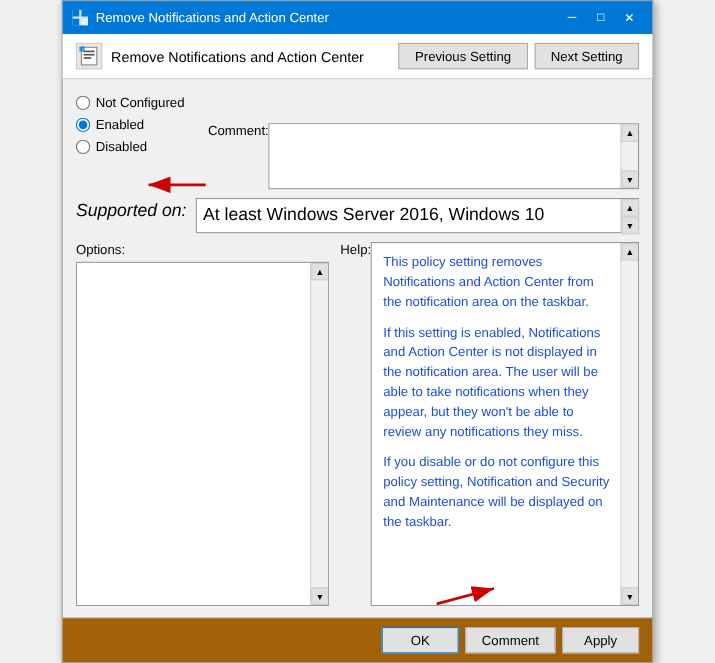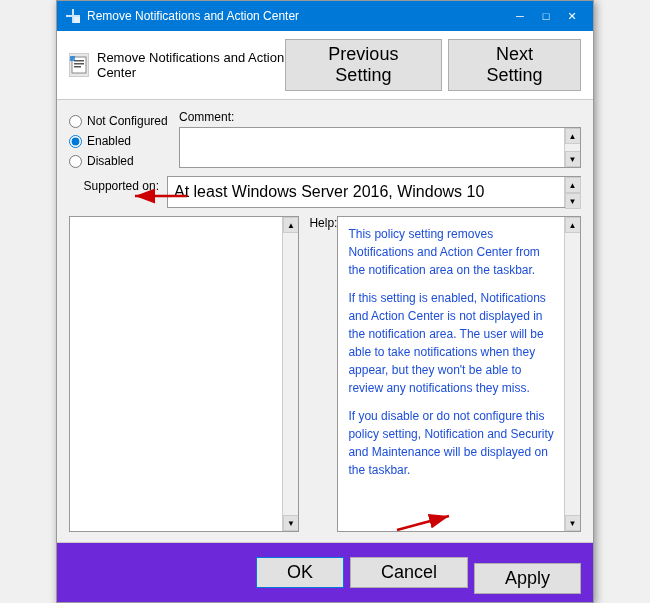--- a/index.html
+++ b/index.html
@@ -101,44 +101,45 @@
       font-size: 13px;
       font-weight: normal;
     }
 
     .header-buttons {
       display: flex;
       gap: 6px;
     }
 
     .win-btn {
-      padding: 4px 30px;
+      padding: 4px 14px;
       background: #e1e1e1;
       border: 1px solid #adadad;
-      font-size: 18px;
+      font-size: 12px;
       cursor: pointer;
       font-family: 'Segoe UI', sans-serif;
       min-width: 80px;
     }
 
     .win-btn-primary {
       background: #e1e1e1;
     }
 
     .dialog-body {
       padding: 10px 12px;
       flex: 1;
       display: flex;
       flex-direction: column;
       gap: 8px;
       overflow: hidden;
     }
 
     .top-section {
       display: flex;
+      gap: 10px;
       flex-shrink: 0;
     }
 
     .radio-group {
       display: flex;
       flex-direction: column;
       gap: 6px;
       min-width: 110px;
       padding-top: 4px;
     }
@@ -156,21 +157,22 @@
       accent-color: #0078d7;
     }
 
     .radio-label {
       font-size: 12px;
     }
 
     .comment-section {
       flex: 1;
       display: flex;
-      flex-direction: column;
+      flex-direction: row;
+      margin-top: 30px;
     }
 
     .field-label {
       font-size: 12px;
       margin-bottom: 3px;
     }
 
     .comment-box {
       flex: 1;
       border: 1px solid #999;
@@ -225,25 +227,26 @@
     }
 
     .supported-section {
       display: flex;
       align-items: flex-start;
       gap: 8px;
       flex-shrink: 0;
     }
 
     .supported-label {
-      font-size: 12px;
+      font-size: 16px;
       white-space: nowrap;
       padding-top: 3px;
       min-width: 90px;
       text-align: right;
+      font-style: italic;
     }
 
     .supported-box {
       flex: 1;
       border: 1px solid #999;
       background: white;
       height: 32px;
       position: relative;
       display: flex;
       align-items: center;
@@ -308,21 +311,21 @@
       margin-bottom: 10px;
     }
 
     .dialog-footer {
       display: flex;
       justify-content: flex-end;
       align-items: center;
       padding: 8px 12px;
       gap: 6px;
       border-top: 1px solid #ccc;
-      background: #6d28d9;
+      background: #a16207;
       flex-shrink: 0;
       position: relative;
     }
 
     .window-content {
       flex: 1;
       display: flex;
       flex-direction: column;
       overflow: hidden;
       position: relative;
@@ -419,20 +422,21 @@
           <div class="scrollbar-v" style="height:100%">
             <div class="scrollbar-arrow">▲</div>
             <div class="scrollbar-track"></div>
             <div class="scrollbar-arrow">▼</div>
           </div>
         </div>
       </div>
 
       <div class="main-panels">
         <div class="options-panel">
+          <div class="panel-label">Options:</div>
           <div class="options-box">
             <div class="scrollbar-v">
               <div class="scrollbar-arrow">▲</div>
               <div class="scrollbar-track"></div>
               <div class="scrollbar-arrow">▼</div>
             </div>
           </div>
         </div>
 
         <div class="help-panel">
@@ -470,16 +474,16 @@
             <polygon points="0 0, 8 3, 0 6" fill="#cc0000"></polygon>
           </marker>
         </defs>
         <line x1="10" y1="30" x2="62" y2="16" stroke="#cc0000" stroke-width="2.5" marker-end="url(#arrowhead2)"></line>
       </svg>
     </div>
   </div>
 
   <div class="dialog-footer">
     <button class="win-btn win-btn-primary" style="min-width:70px; border-color:#0078d7;">OK</button>
-    <button class="win-btn" style="min-width:70px;">Cancel</button>
-    <button class="win-btn" style="min-width:70px;margin-top:12px;">Apply</button>
+    <button class="win-btn" style="min-width:70px;">Comment</button>
+    <button class="win-btn" style="min-width:70px;">Apply</button>
   </div>
 </div>
 
 </body></html>

